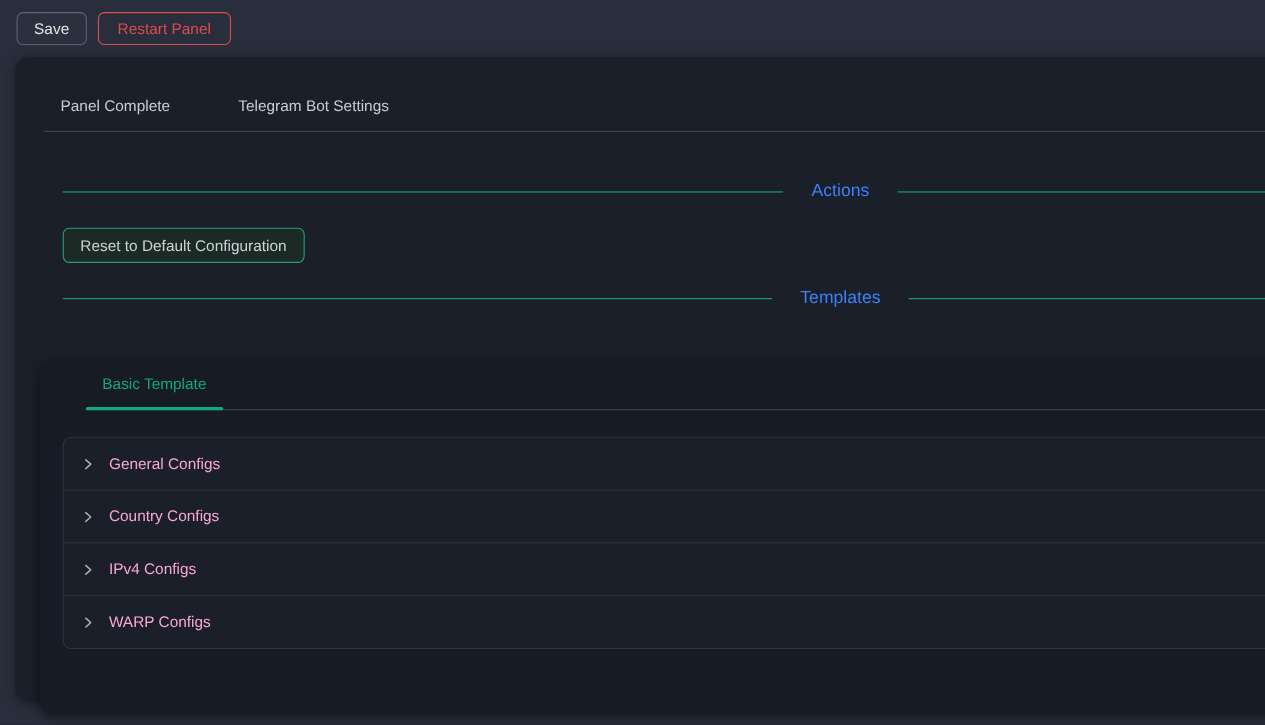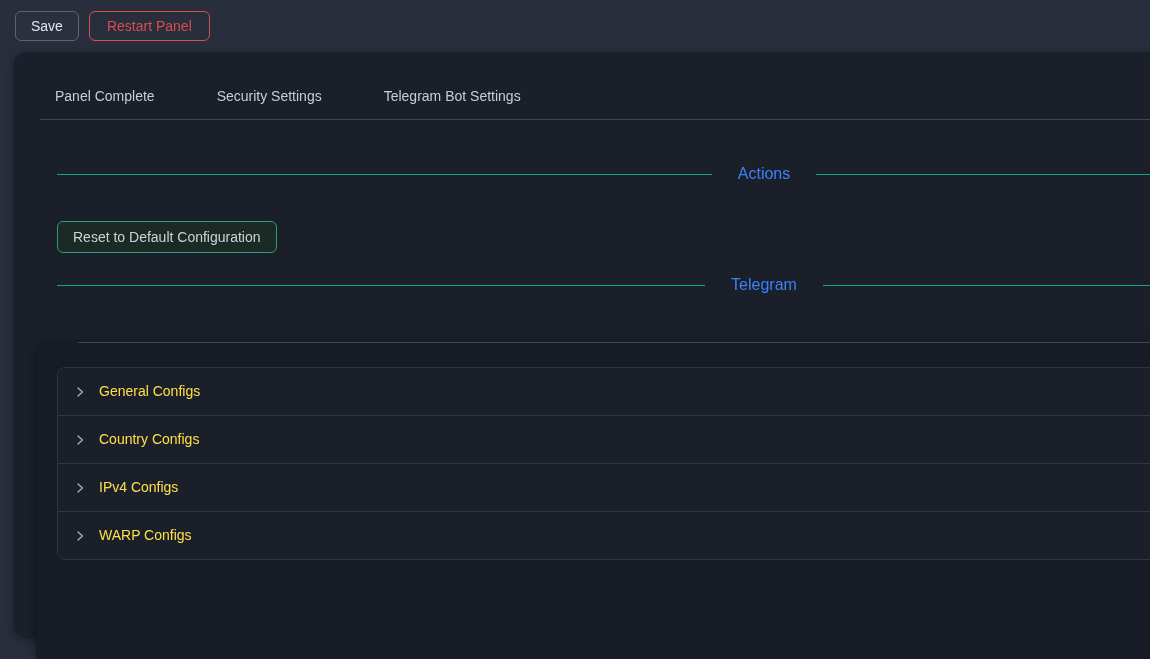--- a/index.html
+++ b/index.html
@@ -59,21 +59,21 @@
 
   
   .divider { display: flex; align-items: center; height: 22px; }
   .divider .line { flex: 1; height: 1px; background: var(--green); }
   .divider .label { padding: 0 26px; font-size: 16px; color: #3b82f6; white-space: nowrap; }
   .divider-actions { margin-top: 43px; }
   .divider-templates { margin-top: 21px; }
 
   
   .btn-reset {
-    display: inline-block; margin-top: 36px;
+    display: inline-block; margin-top: 22px;
     height: 32px; padding: 0 15px;
     background: #1b2a24; border: 1px solid #2f9d72;
     border-radius: 6px; color: #ced2d8; font-size: 14px;
     font-family: "Liberation Sans", sans-serif;
     cursor: pointer;
   }
 
   
   .inner-card {
     margin: 16px 0 0 -21px;
@@ -91,58 +91,58 @@
     border: 1px solid #2e3440; border-radius: 8px;
     overflow: hidden;
   }
   .collapse-item { background: #1a1f29; }
   .collapse-item + .collapse-item { border-top: 1px solid #2e3440; }
   .collapse-header {
     display: flex; align-items: center;
     padding: 13px 16px; cursor: pointer;
   }
   .chevron-icon { margin-right: 13px; display: flex; align-items: center; }
-  .collapse-label { font-size: 14px; line-height: 21px; color: #fde047; }
+  .collapse-label { font-size: 14px; line-height: 21px; color: #f9a8d4; }
 </style>
 </head>
 <body>
 
 <div class="topbar">
   <button class="btn btn-save">Save</button>
   <button class="btn btn-restart">Restart Panel</button>
 </div>
 
 <div class="main-card">
 
   <div class="tabs settings-tabs">
     <div class="tab">Panel Complete</div>
-    <div class="tab">Security Settings</div>
     <div class="tab">Telegram Bot Settings</div>
   </div>
 
   <div class="card-body">
     <div class="content">
 
       <div class="divider divider-actions">
         <span class="line"></span>
         <span class="label">Actions</span>
         <span class="line"></span>
       </div>
 
       <button class="btn-reset">Reset to Default Configuration</button>
 
       <div class="divider divider-templates">
         <span class="line"></span>
-        <span class="label">Telegram</span>
+        <span class="label">Templates</span>
         <span class="line"></span>
       </div>
 
       <div class="inner-card">
 
         <div class="tabs template-tabs">
+          <div class="tab active">Basic Template</div>
         </div>
 
         <div class="collapse">
 
           <div class="collapse-item">
             <div class="collapse-header">
               <span class="chevron-icon">
                 <svg width="12" height="12" viewBox="0 0 12 12">
                   <path d="M4 2 L8.5 6 L4 10" fill="none" stroke="#a8adb5" stroke-width="1.4" stroke-linecap="round" stroke-linejoin="round"></path>
                 </svg>

